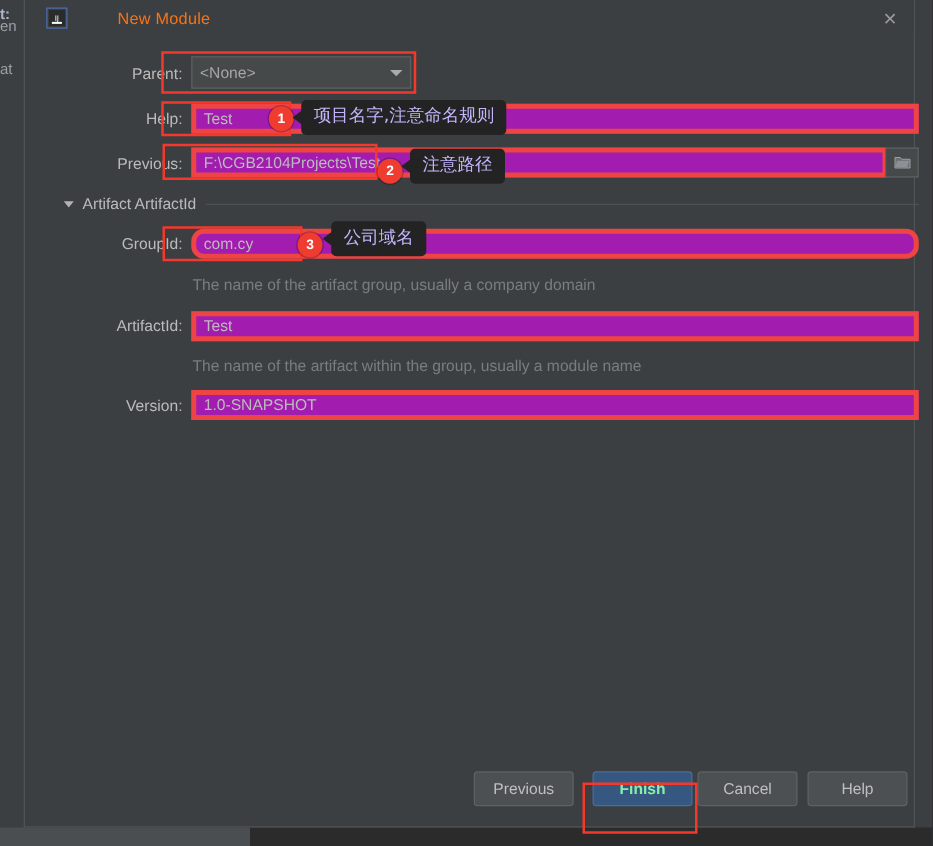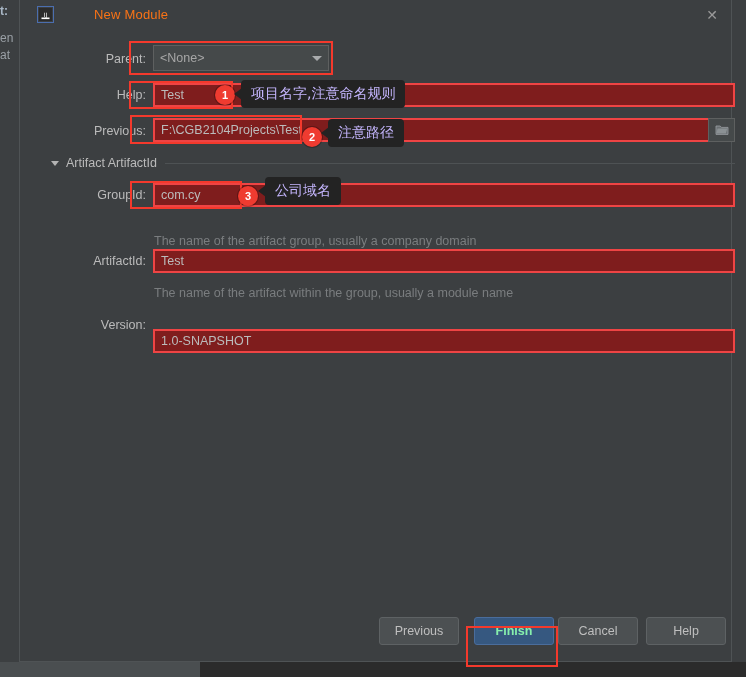--- a/index.html
+++ b/index.html
@@ -109,22 +109,22 @@
     cursor: pointer;
   }
   .lbl {
     color: #bbbbbb;
     font-size: 12.5px;
     text-align: right;
     white-space: nowrap;
   }
 
   .field {
-    background: #7f1d1d;
-    border: 2px solid #ef4444;
+    background: #a21caf;
+    border: 4px solid #ef4444;
     color: #bbbbbb;
     font-size: 12.5px;
     font-family: "Liberation Sans", "DejaVu Sans", sans-serif;
     box-sizing: border-box;
     padding: 0 6px;
     height: 24px;
     line-height: 22px;
     outline: none;
     border-radius: 0;
   }
@@ -208,30 +208,30 @@
   }
   #artifact-section-rule {
     flex: 1;
     height: 1px;
     background: #4e5254;
   }
 
   #groupid-field {
     position: absolute;
     left: 133px; top: 183px;
-    width: 582px; height: 24px;
+    width: 582px; height: 24px; border-radius: 10px;
   }
   #artifactid-field {
     position: absolute;
     left: 133px; top: 249px;
     width: 582px; height: 24px;
   }
   #version-field {
     position: absolute;
-    left: 133px; top: 329px;
+    left: 133px; top: 312px;
     width: 582px; height: 24px;
   }
 
   .hint {
     position: absolute;
     color: #7a7d7f;
     font-size: 12.5px;
     white-space: nowrap;
   }
 
@@ -332,21 +332,21 @@
   #callout-1 { left: 241px; top: 80px; }
   #callout-2 { left: 328px; top: 119px; }
   #callout-3 { left: 265px; top: 177px; }
 </style>
 </head>
 <body>
 
 <div id="bg-app"></div>
 <div id="bg-strip">
   <div class="bg-frag" style="top:4px;">t:</div>
-  <div class="bg-frag dim" style="top:31px;">en</div>
+  <div class="bg-frag dim" style="top:14px;">en</div>
   <div class="bg-frag dim" style="top:48px;">at</div>
 </div>
 <div id="bg-bottom-dark"></div>
 <div id="bg-bottom-light"></div>
 
 <div id="dialog">
 
   <div id="titlebar">
     <div id="app-icon">
       <svg width="13" height="13" viewBox="0 0 13 13">
@@ -380,21 +380,21 @@
   </div>
 
   <div id="artifact-section">
     <span class="tri-down-sm"></span>
     <span id="artifact-section-label">Artifact ArtifactId</span>
     <span id="artifact-section-rule"></span>
   </div>
 
   <div class="lbl" id="lbl-groupid">GroupId:</div>
   <input class="field" id="groupid-field" type="text" value="com.cy" style="">
-  <div class="hint" style="left:134px; top:234px;">The name of the artifact group, usually a company domain</div>
+  <div class="hint" style="left:134px; top:221px;">The name of the artifact group, usually a company domain</div>
 
   <div class="lbl" id="lbl-artifactid">ArtifactId:</div>
   <input class="field" id="artifactid-field" type="text" value="Test" style="">
   <div class="hint" style="left:134px; top:286px;">The name of the artifact within the group, usually a module name</div>
 
   <div class="lbl" id="lbl-version">Version:</div>
   <input class="field" id="version-field" type="text" value="1.0-SNAPSHOT" style="">
 
   <div id="button-bar">
     <div class="btn" id="btn-previous">Previous</div>

